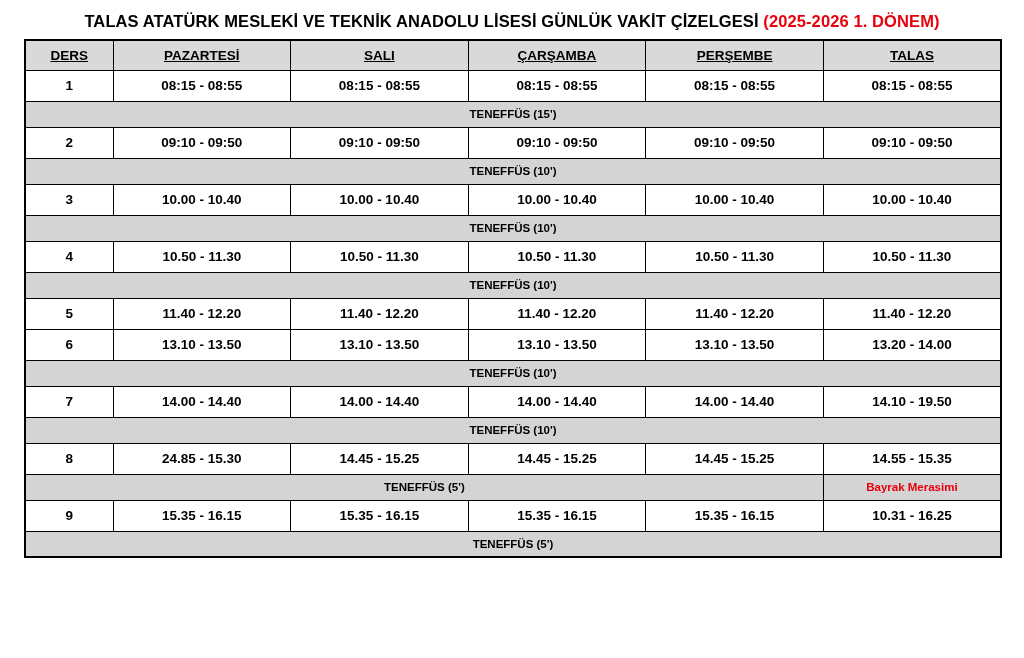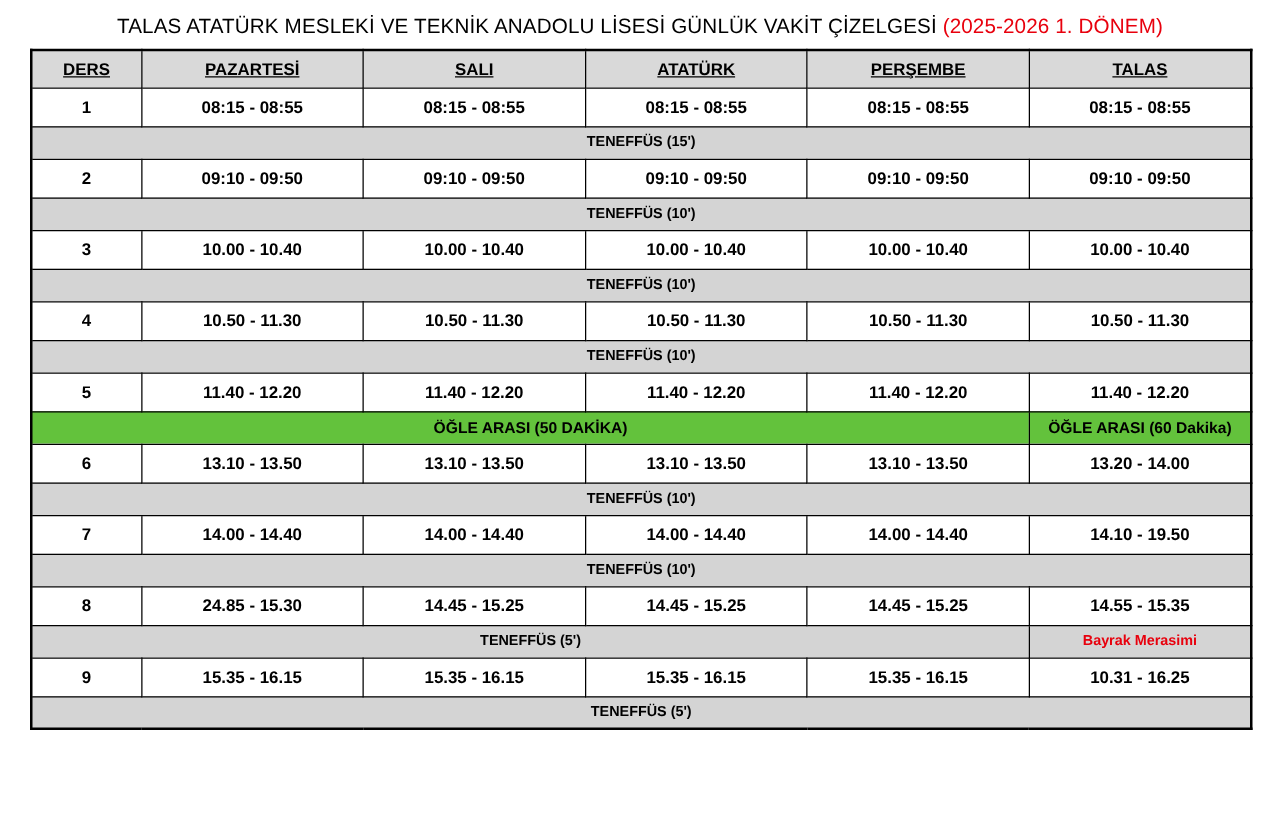--- a/index.html
+++ b/index.html
@@ -18,21 +18,21 @@
     width: 1024px;
     height: 658px;
     box-sizing: border-box;
     padding: 10px 24px 8px 24px;
     display: flex;
     flex-direction: column;
   }
   .title {
     text-align: center;
     font-size: 16.5px;
-    font-weight: normal;
+    font-weight: bold;
     letter-spacing: 0.1px;
     margin: 2px 0 8px 0;
     white-space: nowrap;
   }
   .title .title-main { color: #000000; }
   .title .title-term { color: #e8000d; }
 
   table.schedule {
     border-collapse: collapse;
     table-layout: fixed;
@@ -94,21 +94,21 @@
       <col class="c-day">
       <col class="c-day">
       <col class="c-day">
       <col class="c-day">
     </colgroup>
     <thead>
       <tr>
         <th>DERS</th>
         <th>PAZARTESİ</th>
         <th>SALI</th>
-        <th>ATATÜRK</th>
+        <th>ÇARŞAMBA</th>
         <th>PERŞEMBE</th>
         <th>TALAS</th>
       </tr>
     </thead>
     <tbody>
 
       <tr class="lesson">
         <td>1</td>
         <td>08:15 - 08:55</td>
         <td>08:15 - 08:55</td>
@@ -162,24 +162,20 @@
 
       <tr class="lesson">
         <td>5</td>
         <td>11.40 - 12.20</td>
         <td>11.40 - 12.20</td>
         <td>11.40 - 12.20</td>
         <td>11.40 - 12.20</td>
         <td>11.40 - 12.20</td>
       </tr>
 
-      <tr class="lunch">
-        <td colspan="5">ÖĞLE ARASI (50 DAKİKA)</td>
-        <td>ÖĞLE ARASI (60 Dakika)</td>
-      </tr>
 
       <tr class="lesson">
         <td>6</td>
         <td>13.10 - 13.50</td>
         <td>13.10 - 13.50</td>
         <td>13.10 - 13.50</td>
         <td>13.10 - 13.50</td>
         <td>13.20 - 14.00</td>
       </tr>
 

